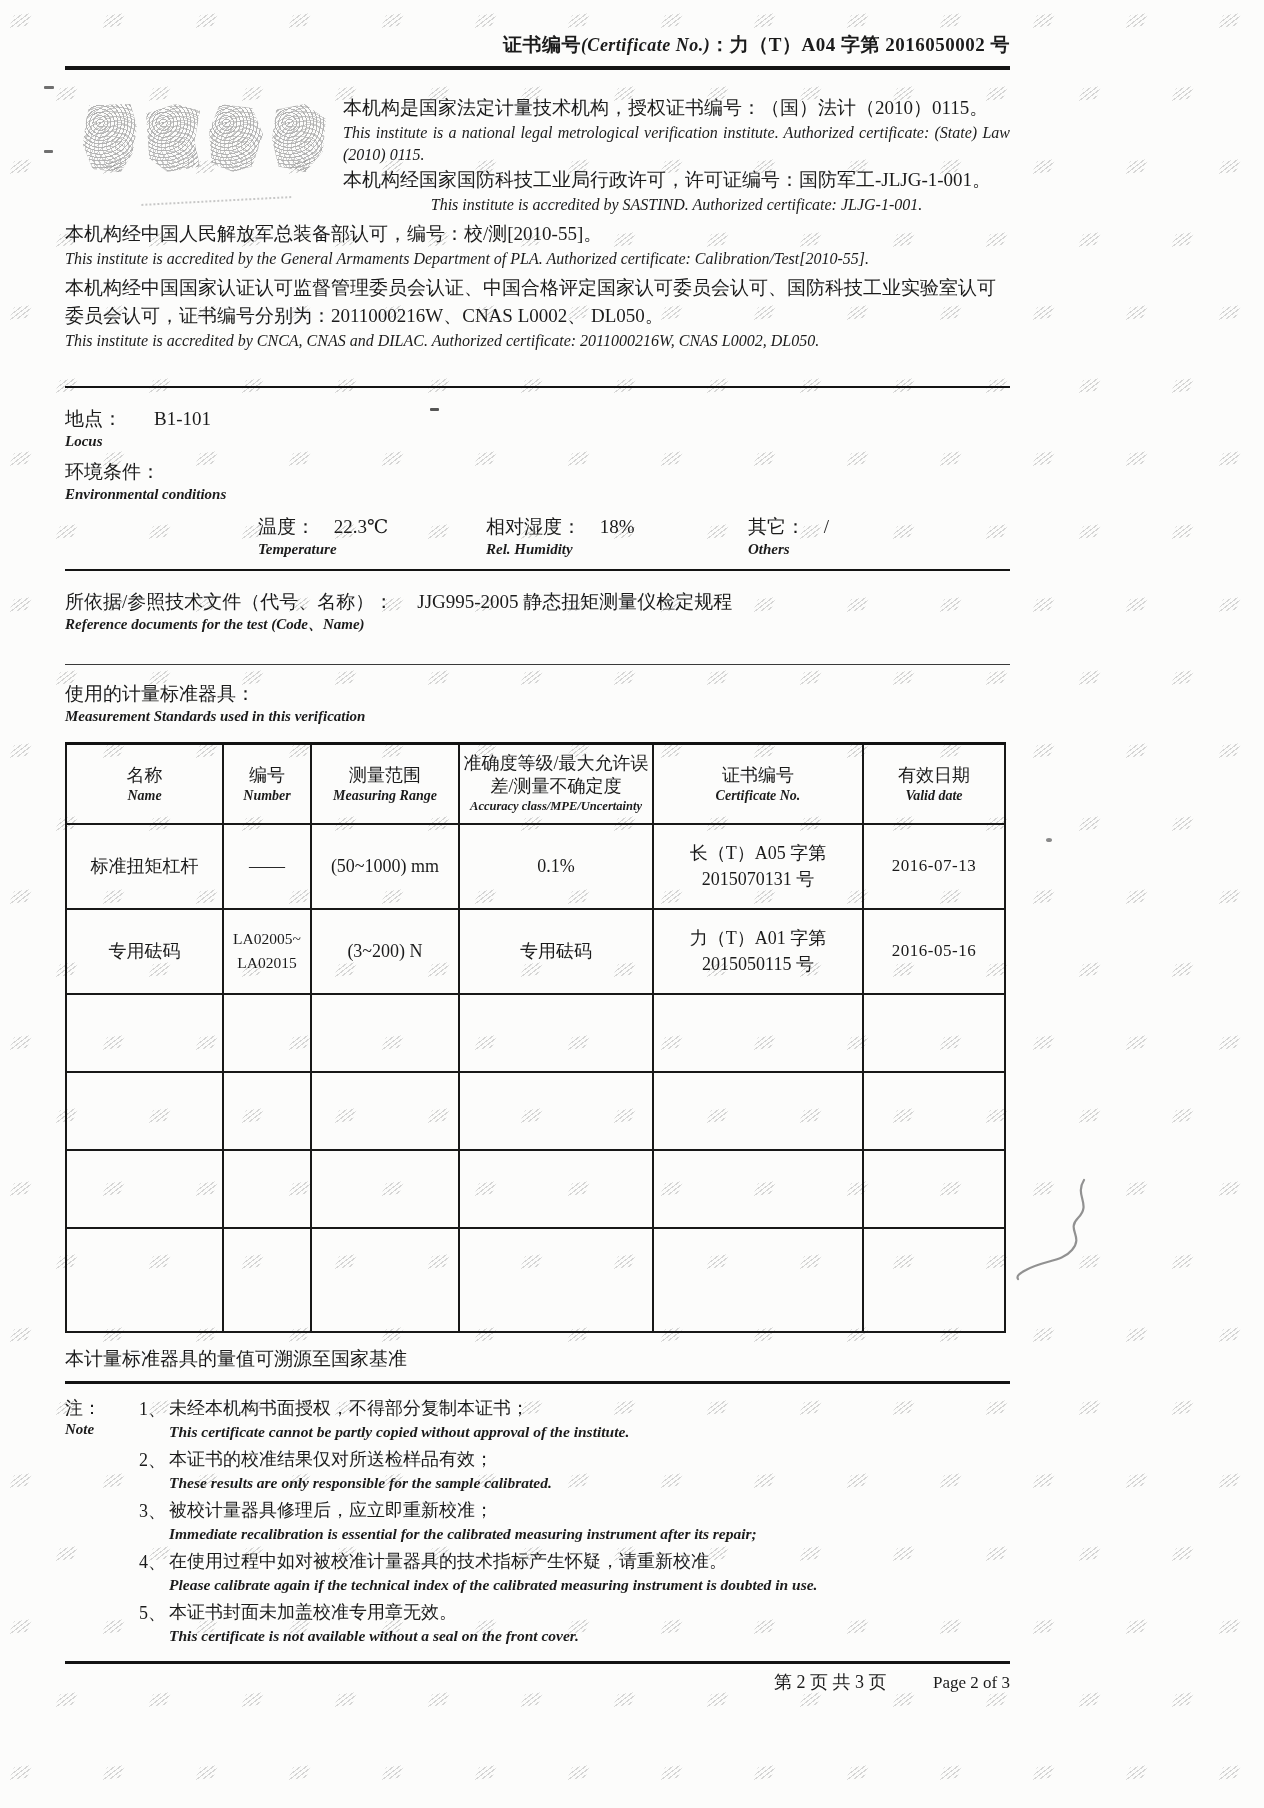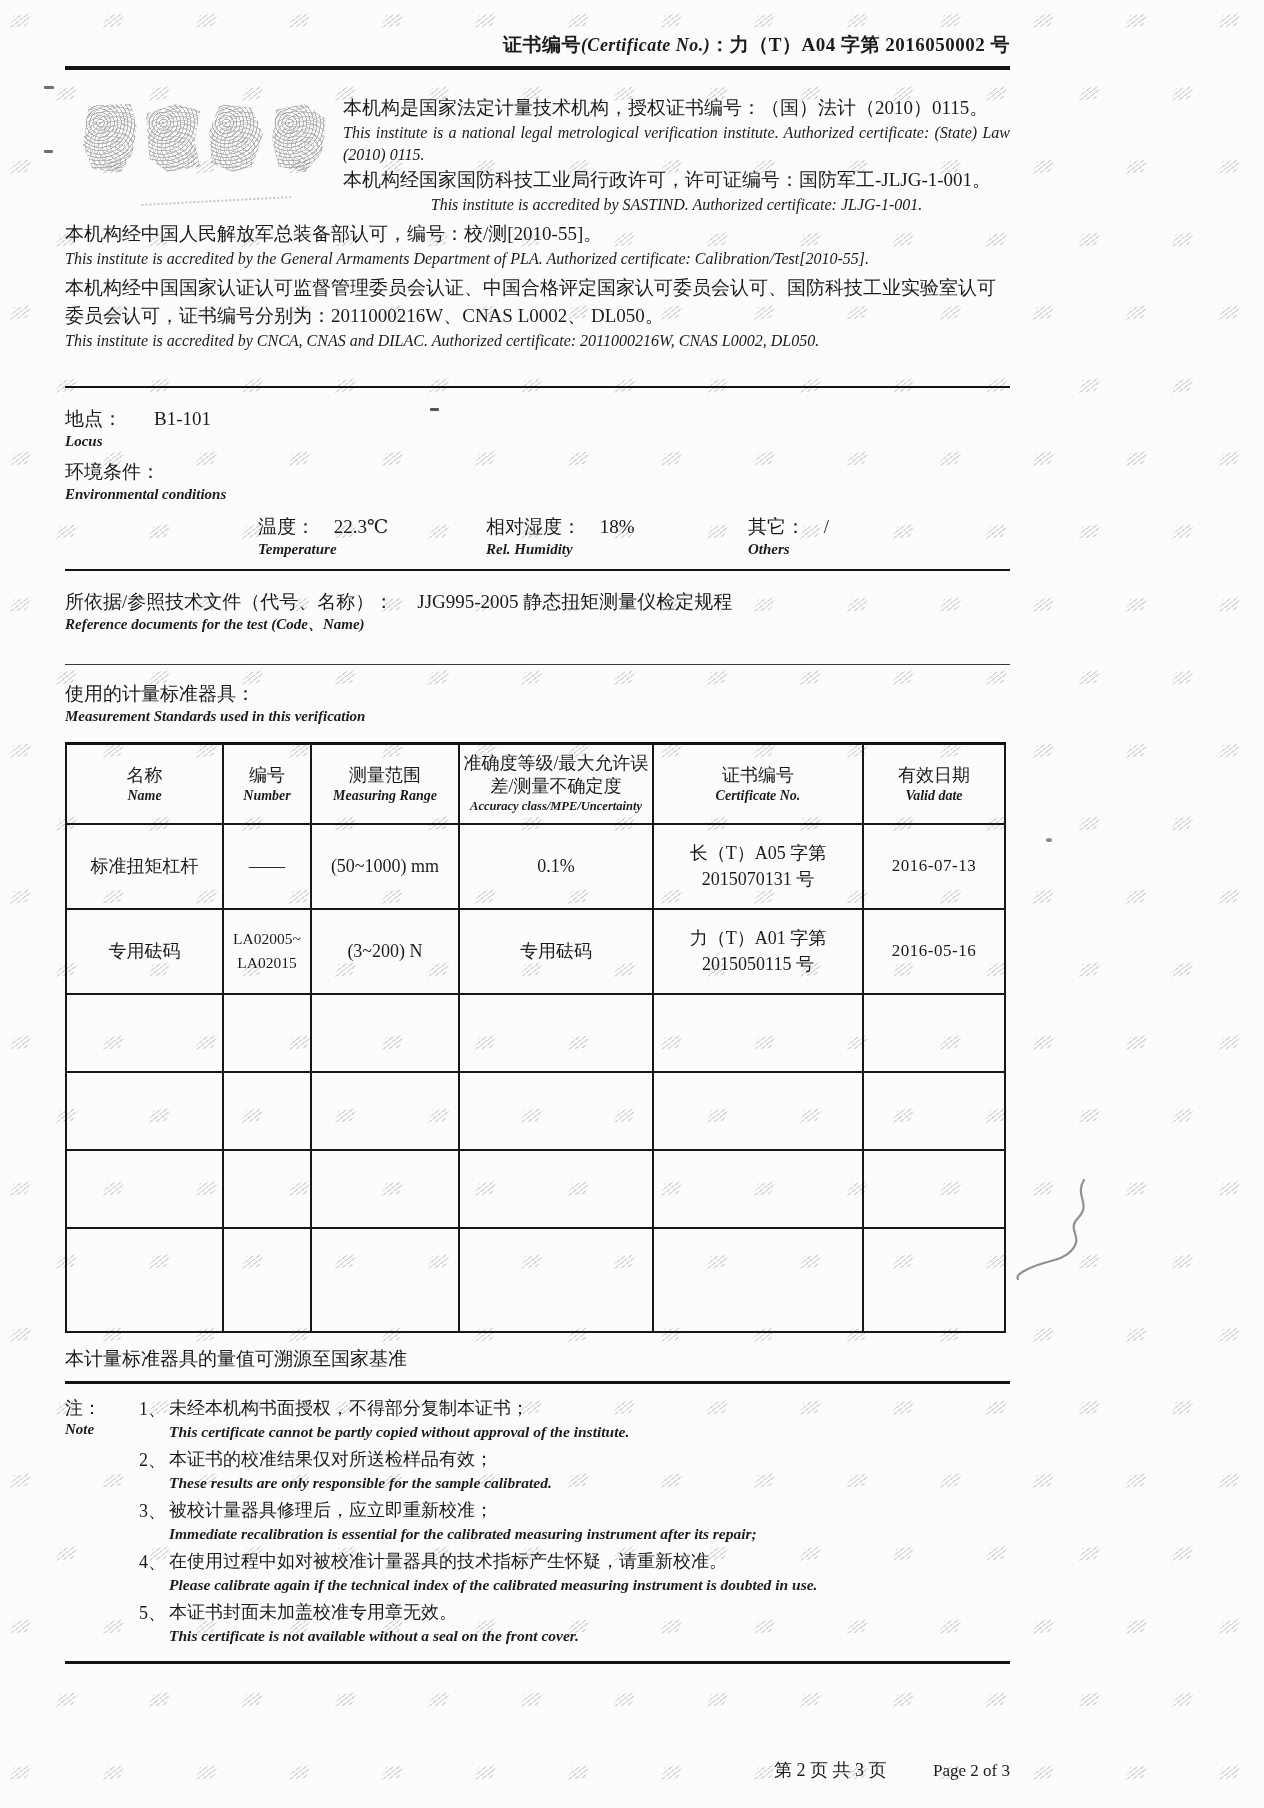--- a/index.html
+++ b/index.html
@@ -79,21 +79,21 @@
   
   .notes { display:flex; margin-top:12px; }
   .notes-label { width:74px; flex:0 0 74px; }
   .notes-label .cn-label { font-size:18px; }
   .note-items { flex:1; }
   .note-item { display:flex; margin-bottom:5px; }
   .note-num { width:30px; flex:0 0 30px; font-size:18px; padding-top:1px; }
   .note-body .n-cn { font-size:18px; line-height:25px; }
   .note-body .n-en { font-weight:bold; font-style:italic; font-size:15.5px; line-height:21px; }
 
-  .footer { position:absolute; left:65px; top:1758px; width:945px; text-align:right; font-size:18px; }
+  .footer { position:absolute; left:65px; top:1670px; width:945px; text-align:right; font-size:18px; }
   .footer .pg-en { margin-left:42px; font-size:17px; }
 
   
   .dash { position:absolute; background:#6f6f6f; border-radius:1px; }
   .d1 { left:44px; top:86px; width:10px; height:3px; }
   .d2 { left:44px; top:150px; width:9px; height:3px; }
   .d3 { left:430px; top:408px; width:9px; height:3px; background:#555; }
   .d4 { left:1046px; top:838px; width:6px; height:4px; border-radius:50%; background:#8a8a8a; }
   .squiggle { position:absolute; left:1014px; top:1178px; }
 </style>

